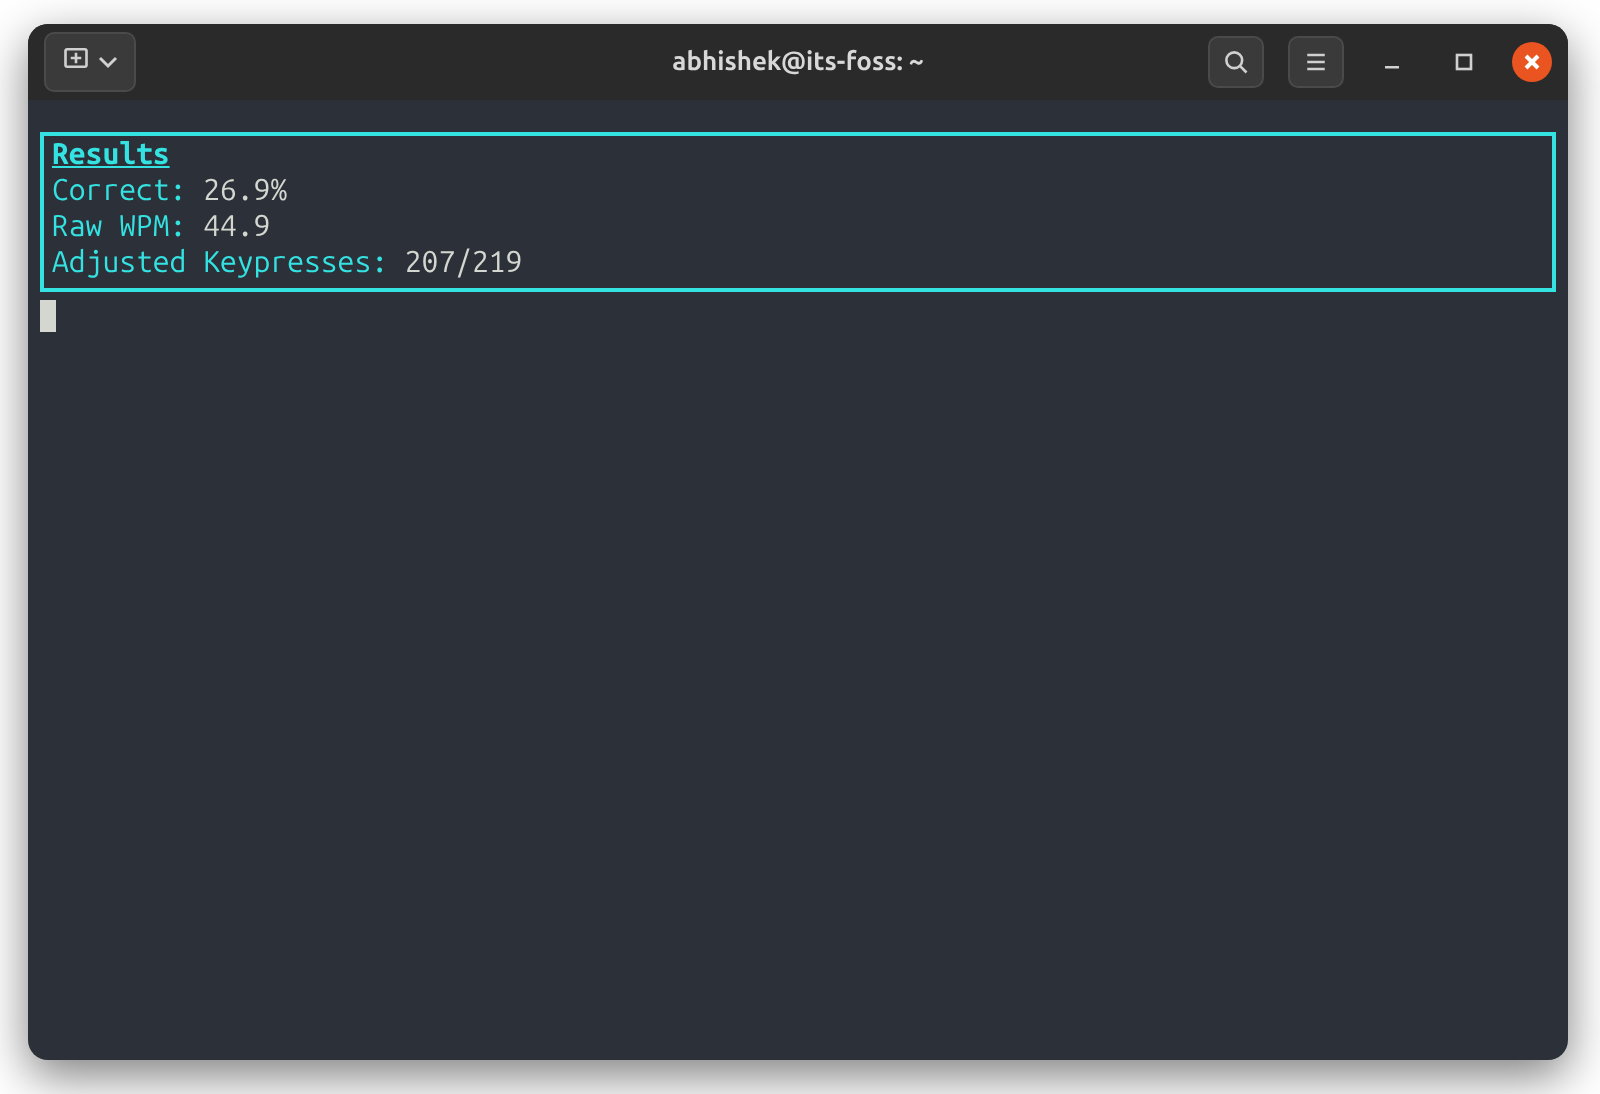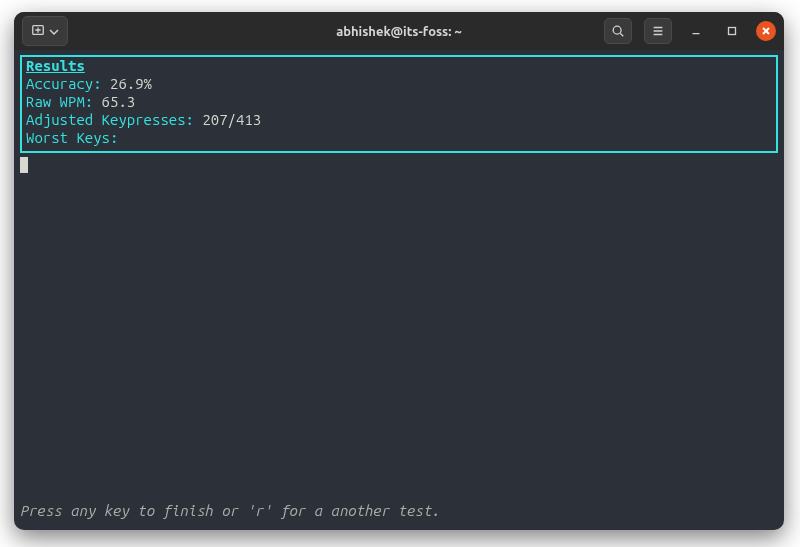--- a/index.html
+++ b/index.html
@@ -105,21 +105,21 @@
     }
     .close-btn svg {
       width: 10px;
       height: 10px;
       stroke: #fff;
       stroke-width: 2;
     }
     .terminal-body {
       position: relative;
       height: calc(100% - 38px);
-      padding: 5px 6px;
+      padding: 16px 6px;
       color: #d3d7cf;
       font-size: 15px;
       line-height: 1.2;
     }
     .results-box {
       border: 2px solid #34e2e2;
       padding: 0 4px 4px 4px;
       margin-bottom: 2px;
     }
     .results-title {
@@ -200,21 +200,19 @@
             <line x1="2" y1="2" x2="8" y2="8"></line>
             <line x1="8" y1="2" x2="2" y2="8"></line>
           </svg>
       </div>
     </div>
   </div>
 
   <div class="terminal-body">
     <div class="results-box">
       <div class="results-title">Results</div>
-      <div class="result-line"><span class="result-label">Accuracy: </span><span>26.9%</span></div>
-      <div class="result-line"><span class="result-label">Raw WPM: </span><span>65.3</span></div>
-      <div class="result-line"><span class="result-label">Adjusted Keypresses: </span><span>207/413</span></div>
-      <div class="result-line"><span class="result-label">Worst Keys:</span><span></span></div>
+      <div class="result-line"><span class="result-label">Correct: </span><span>26.9%</span></div>
+      <div class="result-line"><span class="result-label">Raw WPM: </span><span>44.9</span></div>
+      <div class="result-line"><span class="result-label">Adjusted Keypresses: </span><span>207/219</span></div>
     </div>
     <span class="cursor"></span>
-    <div class="footer-line">Press any key to finish or 'r' for a another test.</div>
   </div>
 </div>
 
 </body></html>

